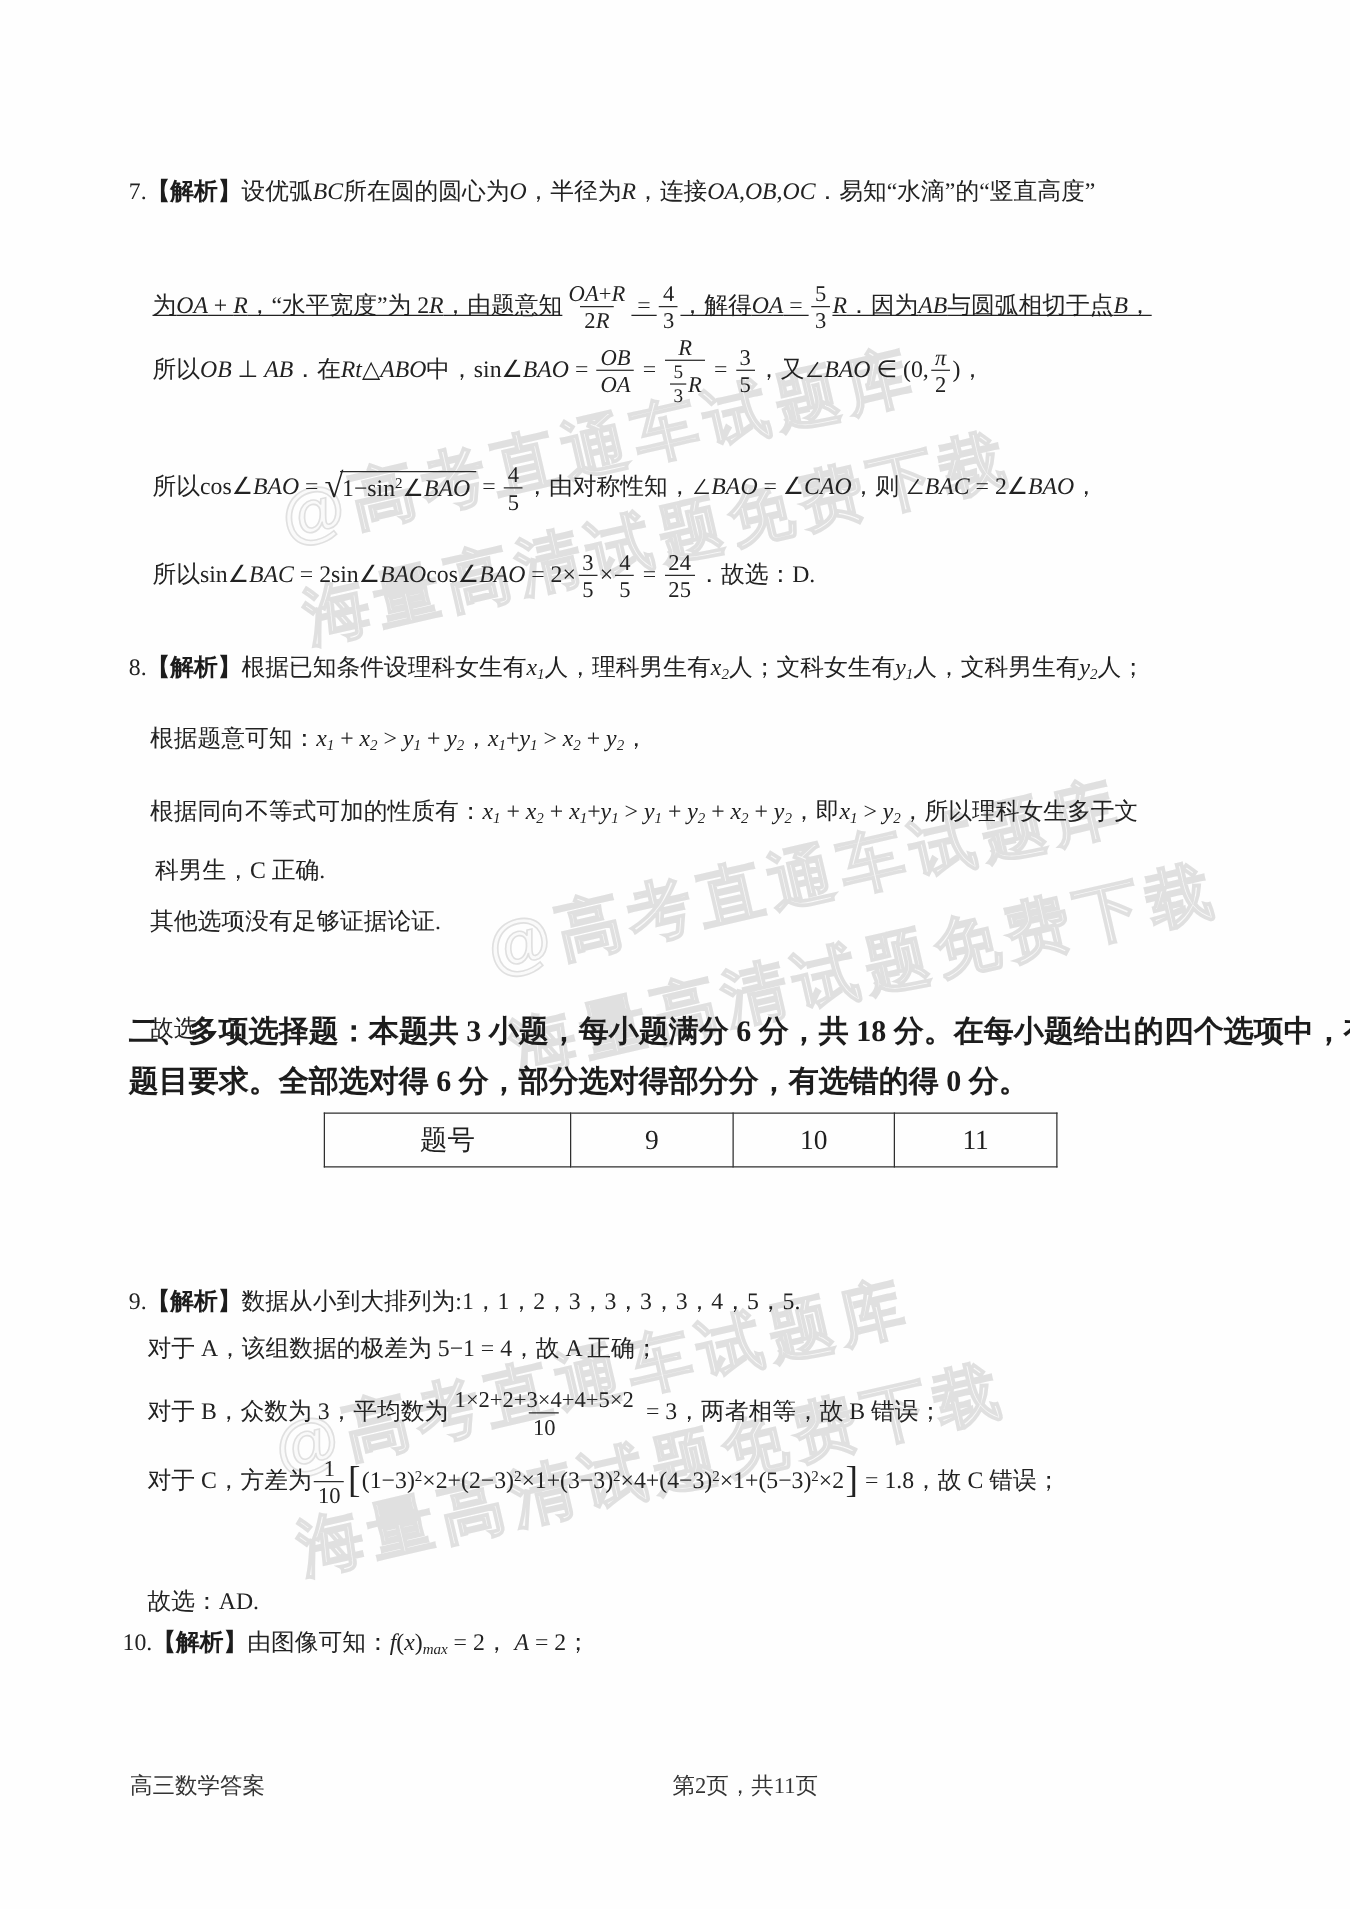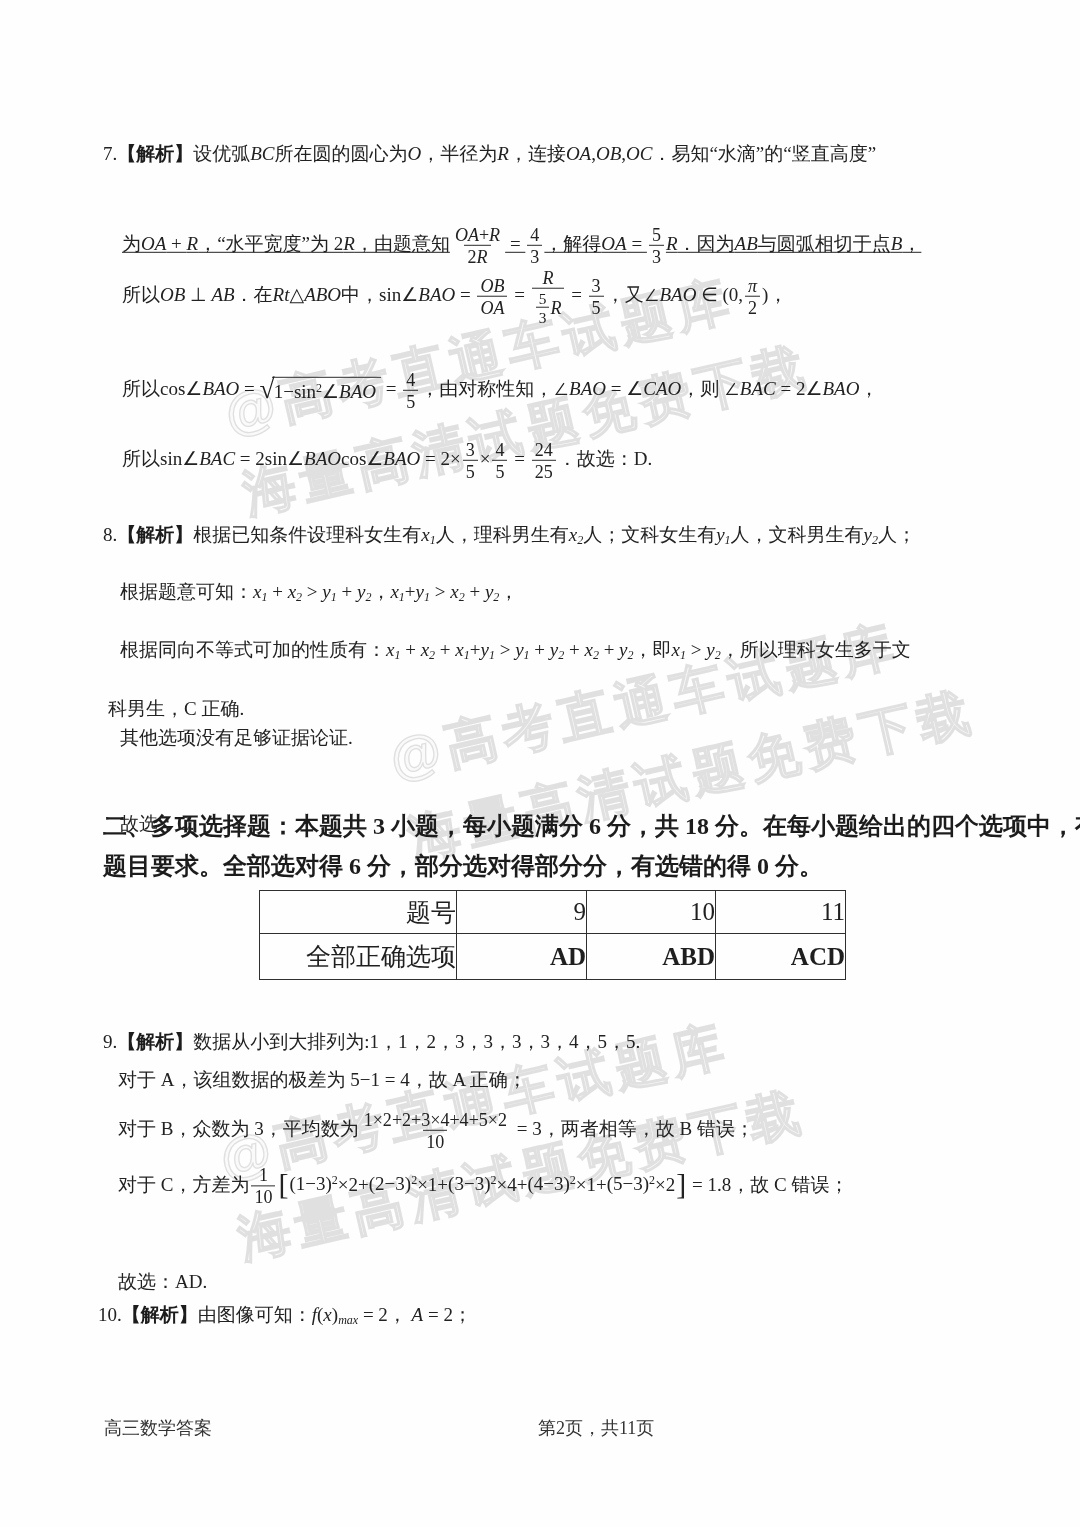--- a/index.html
+++ b/index.html
@@ -28,21 +28,21 @@
   .frac .den{border-top:1.5px solid #2b2b2b;padding-top:1px;}
   .frac .frac{font-size:0.85em;margin:0 1px;}
   .sqrt{display:inline-flex;align-items:center;vertical-align:middle;}
   .rad{font-size:145%;font-weight:400;line-height:1;transform:translateY(-2px);}
   .radc{border-top:1.5px solid #2b2b2b;padding:1px 5px 0 2px;margin-left:-3px;display:inline-block;}
   .sw{display:inline;}
   .sub{font-size:12px;vertical-align:-0.25em;font-style:italic;font-family:"Liberation Serif",serif;}
   .sup{font-size:12px;vertical-align:0.5em;font-family:"Liberation Serif",serif;}
   
   .ans{position:absolute;left:259px;top:890px;z-index:2;border-collapse:collapse;
-       font-size:25px;text-align:right;color:#1f1f1f;}
+       font-size:22px;text-align:center;color:#1f1f1f;}
   .ans td{border:1.6px solid #2f2f2f;padding:0;}
   .ans tr:nth-child(1) td{height:42px;}
   .ans tr:nth-child(2) td{height:45px;}
   .ans .c0{width:196px;}
   .ans .c1{width:129px;}
   .ans .c2{width:128px;}
   .ans .c3{width:129px;}
   .ans .abold{font-weight:700;font-family:"Liberation Serif",serif;}
   
   .footer-left,.footer-right{position:absolute;z-index:2;font-size:18px;color:#333;
@@ -161,21 +161,21 @@
           <span class="num">
             <span class="tx">24</span>
           </span>
           <span class="den">
             <span class="tx">25</span>
           </span>
         </span><span class="tx">．故选：D.</span></div>
       <div class="line" style="left: 103px; top: 535px;"><span class="tx">8.</span><span class="bd">【解析】</span><span class="tx">根据已知条件设理科女生有</span><span class="sw"><span class="sb"><span class="mi">x</span></span><span class="sub">1</span></span><span class="tx">人，理科男生有</span><span class="sw"><span class="sb"><span class="mi">x</span></span><span class="sub">2</span></span><span class="tx">人；文科女生有</span><span class="sw"><span class="sb"><span class="mi">y</span></span><span class="sub">1</span></span><span class="tx">人，文科男生有</span><span class="sw"><span class="sb"><span class="mi">y</span></span><span class="sub">2</span></span><span class="tx">人；</span></div>
       <div class="line" style="left: 120px; top: 592px;"><span class="tx">根据题意可知：</span><span class="sw"><span class="sb"><span class="mi">x</span></span><span class="sub">1</span></span><span class="tx"> + </span><span class="sw"><span class="sb"><span class="mi">x</span></span><span class="sub">2</span></span><span class="tx"> &gt; </span><span class="sw"><span class="sb"><span class="mi">y</span></span><span class="sub">1</span></span><span class="tx"> + </span><span class="sw"><span class="sb"><span class="mi">y</span></span><span class="sub">2</span></span><span class="tx">，</span><span class="sw"><span class="sb"><span class="mi">x</span></span><span class="sub">1</span></span><span class="tx">+</span><span class="sw"><span class="sb"><span class="mi">y</span></span><span class="sub">1</span></span><span class="tx"> &gt; </span><span class="sw"><span class="sb"><span class="mi">x</span></span><span class="sub">2</span></span><span class="tx"> + </span><span class="sw"><span class="sb"><span class="mi">y</span></span><span class="sub">2</span></span><span class="tx">，</span></div>
       <div class="line" style="left: 120px; top: 650px;"><span class="tx">根据同向不等式可加的性质有：</span><span class="sw"><span class="sb"><span class="mi">x</span></span><span class="sub">1</span></span><span class="tx"> + </span><span class="sw"><span class="sb"><span class="mi">x</span></span><span class="sub">2</span></span><span class="tx"> + </span><span class="sw"><span class="sb"><span class="mi">x</span></span><span class="sub">1</span></span><span class="tx">+</span><span class="sw"><span class="sb"><span class="mi">y</span></span><span class="sub">1</span></span><span class="tx"> &gt; </span><span class="sw"><span class="sb"><span class="mi">y</span></span><span class="sub">1</span></span><span class="tx"> + </span><span class="sw"><span class="sb"><span class="mi">y</span></span><span class="sub">2</span></span><span class="tx"> + </span><span class="sw"><span class="sb"><span class="mi">x</span></span><span class="sub">2</span></span><span class="tx"> + </span><span class="sw"><span class="sb"><span class="mi">y</span></span><span class="sub">2</span></span><span class="tx">，即</span><span class="sw"><span class="sb"><span class="mi">x</span></span><span class="sub">1</span></span><span class="tx"> &gt; </span><span class="sw"><span class="sb"><span class="mi">y</span></span><span class="sub">2</span></span><span class="tx">，所以理科女生多于文</span></div>
-      <div class="line" style="left: 108px; top: 697px; margin-top: 12px;"><span class="tx">科男生，C 正确.</span></div>
+      <div class="line" style="left: 124px; top: 697px;"><span class="tx">科男生，C 正确.</span></div>
       <div class="line" style="left: 120px; top: 738px;"><span class="tx">其他选项没有足够证据论证.</span></div>
       <div class="line" style="left: 120px; top: 824px; text-align: right;"><span class="tx">故选：C.</span></div>
       <div class="line hd" style="left: 103px; top: 826px;"><span class="tx">二、多项选择题：本题共 3 小题，每小题满分 6 分，共 18 分。在每小题给出的四个选项中，有多项符合</span></div>
       <div class="line hd" style="left: 103px; top: 866px;"><span class="tx">题目要求。全部选对得 6 分，部分选对得部分分，有选错的得 0 分。</span></div>
       <div class="line" style="left: 103px; top: 1042px;"><span class="tx">9.</span><span class="bd">【解析】</span><span class="tx">数据从小到大排列为:1，1，2，3，3，3，3，4，5，5.</span></div>
       <div class="line" style="left: 118px; top: 1080px;"><span class="tx">对于 A，该组数据的极差为 5−1 = 4，故 A 正确；</span></div>
       <div class="line" style="left: 118px; top: 1131px;"><span class="tx">对于 B，众数为 3，平均数为</span><span class="frac">
           <span class="num">
             <span class="tx">1×2+2+3×4+4+5×2</span>
           </span>
@@ -196,25 +196,19 @@
     </div>
 
   <table class="ans">
     <tbody>
         <tr>
       <td class="c0">题号</td>
       <td class="c1">9</td>
       <td class="c2">10</td>
       <td class="c3">11</td>
     </tr>
-    <tr>
-      <td class="c0">全部正确选项</td>
-      <td class="c1 abold">AD</td>
-      <td class="c2 abold">ABD</td>
-      <td class="c3 abold">ACD</td>
-    </tr>
   </tbody>
     </table>
 
   <div class="footer-left">高三数学答案</div>
   <div class="footer-right">第2页，共11页</div>
 
 </div>
 
 </body></html>

